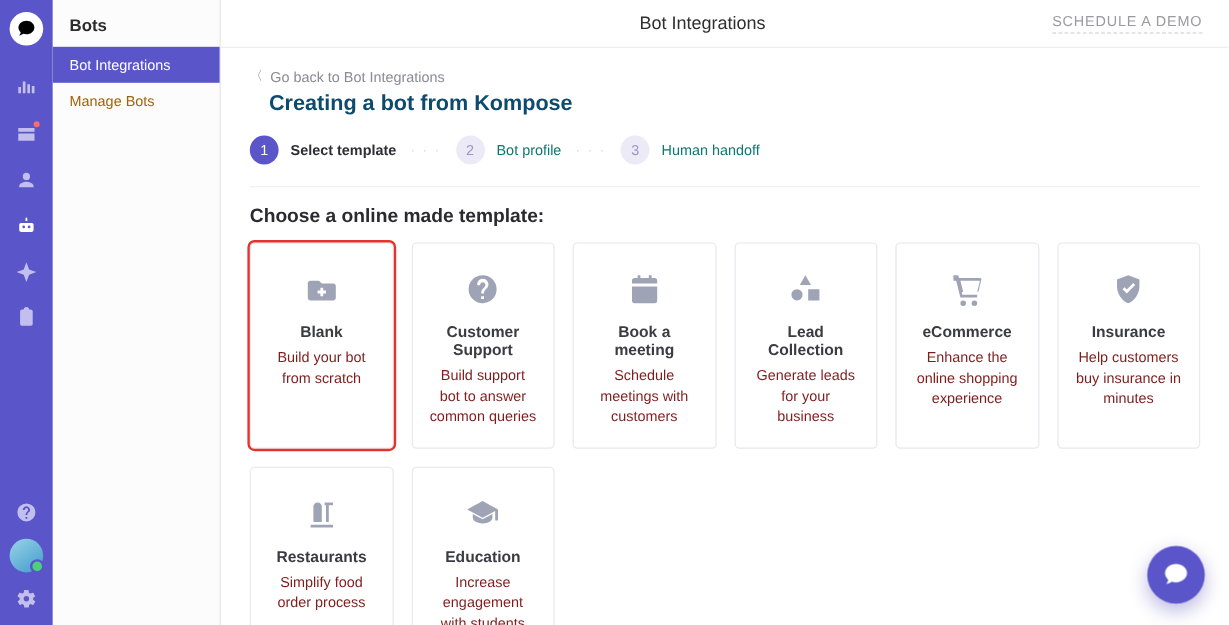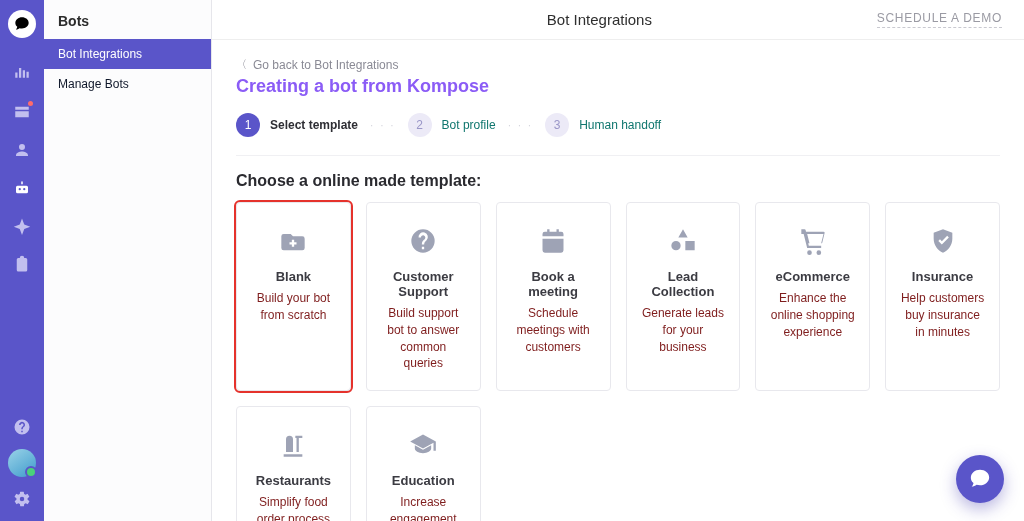--- a/index.html
+++ b/index.html
@@ -15,36 +15,36 @@
   .rail-spacer { flex: 1; }
   .rail-icons-bottom { display: flex; flex-direction: column; align-items: center; gap: 10px; padding-bottom: 10px; }
   .rail-item { width: 44px; height: 24px; display: flex; align-items: center; justify-content: center; cursor: pointer; position: relative; }
   .rail-item svg { width: 18px; height: 18px; fill: #c2bfef; }
   .rail-item.active svg { fill: #fff; }
   .rail-item.with-dot::after { content:""; position:absolute; top:1px; right:11px; width:5px; height:5px; background:#ff6b6b; border-radius:50%; }
   .avatar { width: 28px; height: 28px; border-radius: 50%; background: linear-gradient(145deg,#9ad3e8,#3f9bcc); position: relative; }
   .avatar::after { content:""; position:absolute; right:-1px; bottom:-1px; width:8px; height:8px; background:#4ad27a; border:2px solid #5a55c9; border-radius:50%; }
 
   
-  .sidebar { width: 168px; border-right: 1px solid #e6e6eb; background: #fcfcfd; }
+  .sidebar { width: 140px; border-right: 1px solid #e6e6eb; background: #fcfcfd; }
   .sidebar-title { font-size: 14px; font-weight: 700; color: #2c2c2c; padding: 13px 14px 10px; }
-  .nav-item { font-size: 12px; color: #0f172a; padding: 8px 14px; cursor: pointer; }
+  .nav-item { font-size: 12px; color: #a16207; padding: 8px 14px; cursor: pointer; }
   .nav-item.active { background: #5a55c9; color: #fff; }
 
   
   .main { flex: 1; display: flex; flex-direction: column; overflow: hidden; }
   .topbar { height: 40px; border-bottom: 1px solid #eee; display: flex; align-items: center; justify-content: space-between; padding: 0 22px 0 10px; }
   .topbar-spacer { width: 200px; }
   .topbar-title { font-size: 15px; color: #2f2f2f; font-weight: 400; flex:1; text-align:center; margin-left:-100px;}
   .demo-link { font-size: 12px; letter-spacing: 0.7px; color: #9a9aa3; border-bottom: 1px dashed #c9c9d0; padding-bottom: 2px; cursor: pointer; }
 
   .content { flex: 1; padding: 14px 24px 0 24px; overflow: auto; }
   .back-link { font-size: 12px; color: #8a8a95; display: inline-flex; align-items: center; gap: 6px; cursor: pointer; }
   .back-link .chev { font-size: 11px; }
-  .page-h1 { font-size: 18px; font-weight: 700; color: #8b5cf6; margin: 4px 0 12px; }
+  .page-h1 { font-size: 18px; font-weight: 700; color: #0c4a6e; margin: 4px 16px 12px; }
 
   
   .stepper { display: flex; align-items: center; gap: 12px; padding: 4px 0 18px; border-bottom: 1px solid #f0f0f3; }
   .step { display: flex; align-items: center; gap: 10px; }
   .step-num { width: 24px; height: 24px; border-radius: 50%; display: flex; align-items: center; justify-content: center; font-size: 12px; background: #eceaf7; color: #9a96c8; }
   .step.active .step-num { background: #5a55c9; color: #fff; }
   .step-label { font-size: 12px; color: #0f766e; }
   .step.active .step-label { color: #2e2e34; font-weight: 600; }
   .step-sep { color: #d2d2da; font-size: 10px; letter-spacing: 2px; }
 

